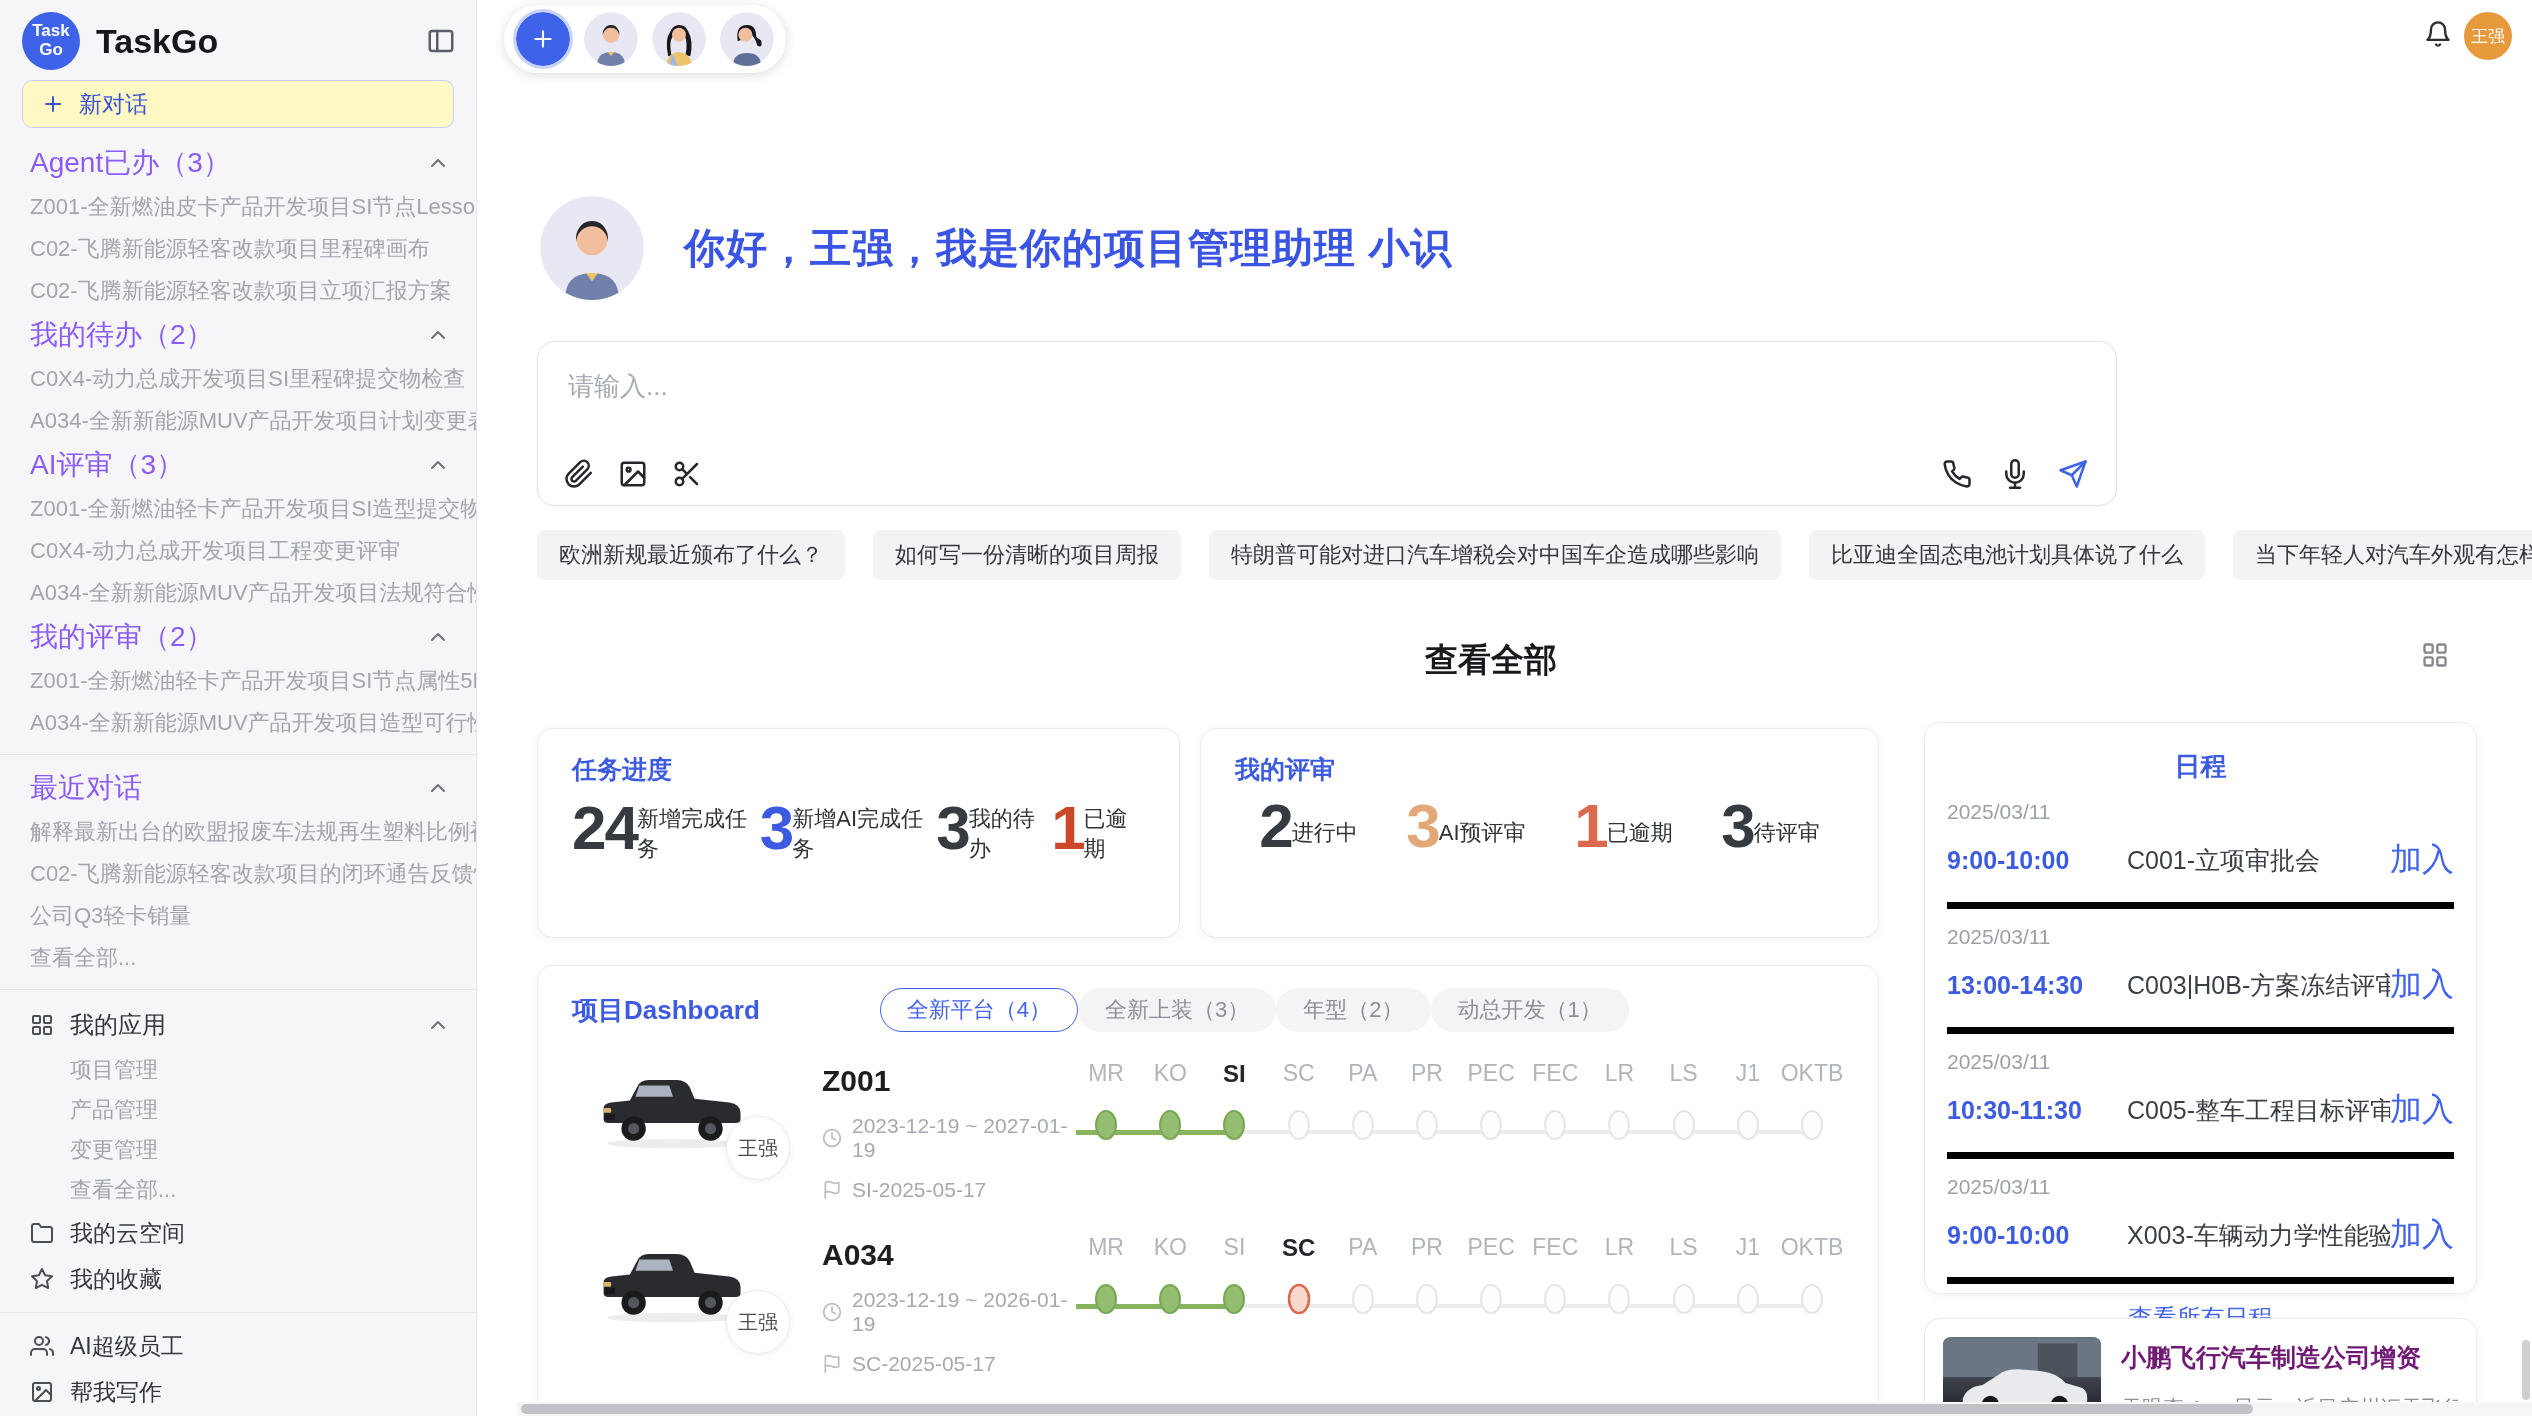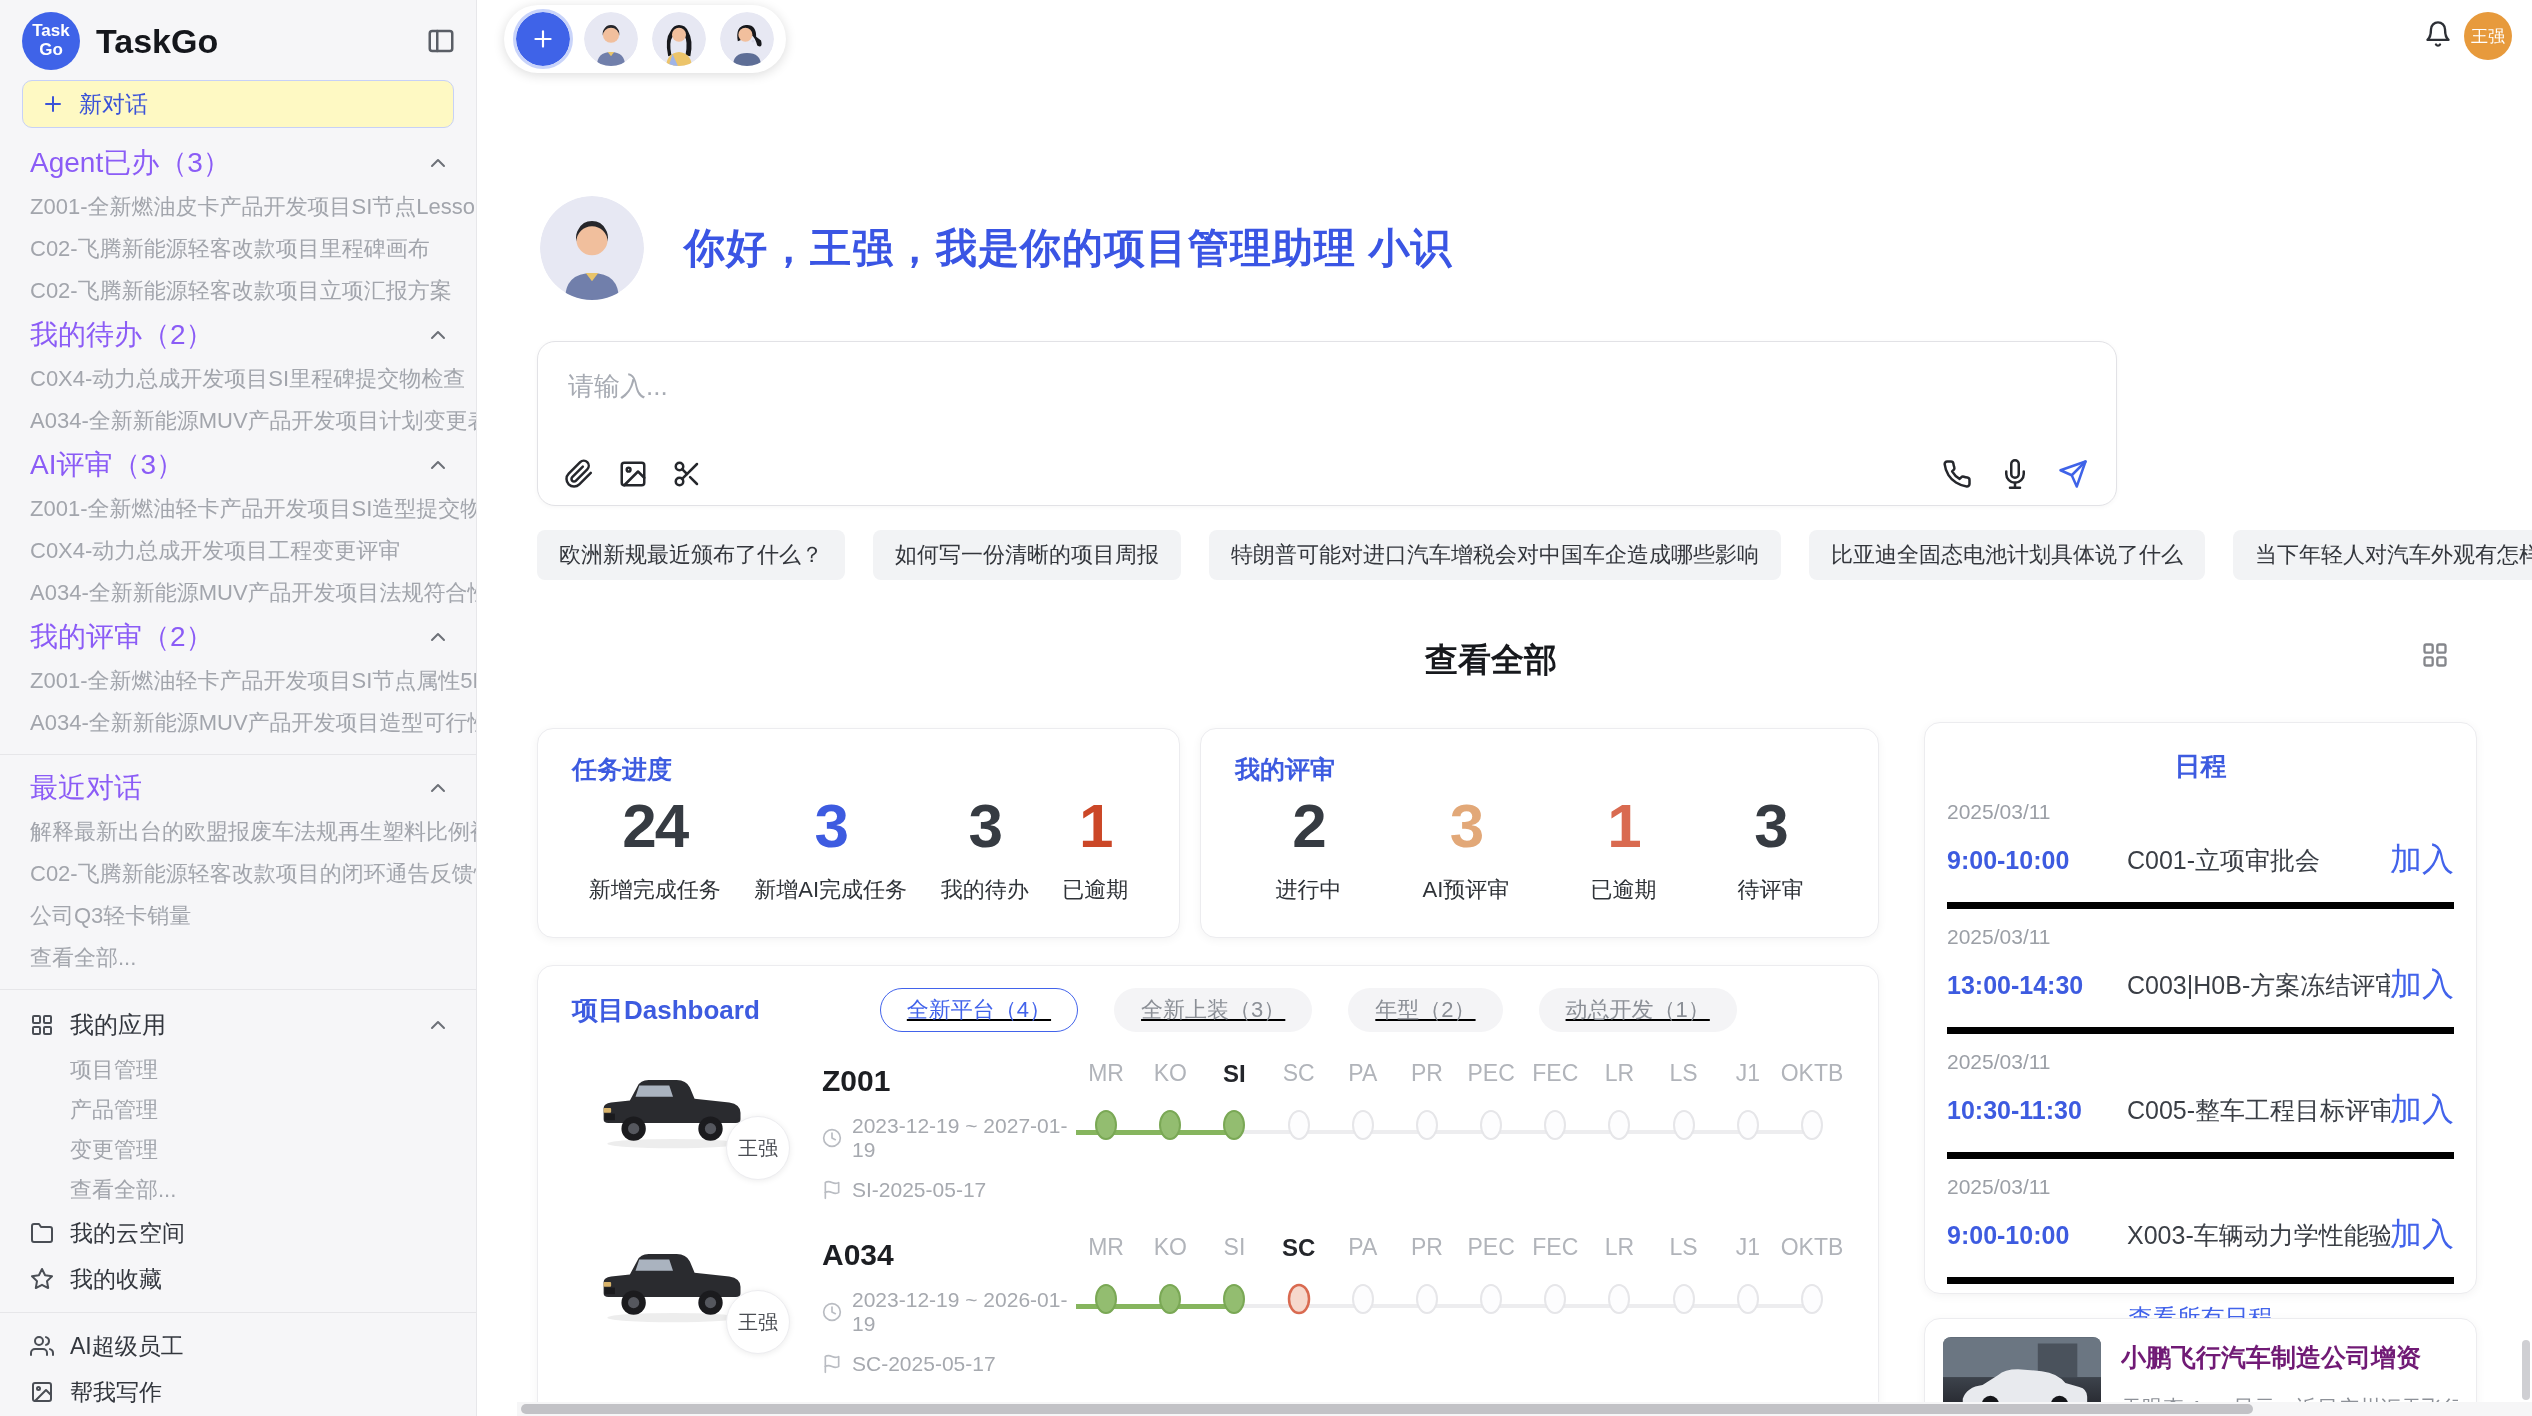--- a/index.html
+++ b/index.html
@@ -78,33 +78,33 @@
   .brief-title { position:absolute; left:504px; top:638px; width:1974px; text-align:center;
                  font-size:33px; font-weight:700; color:#17191d; }
   .brief-grid { position:absolute; left:2421px; top:641px; width:28px; height:28px; color:#85878c; cursor:pointer; }
 
   .stat-card { position:absolute; background:#fff; border:1px solid #ececef; border-radius:16px;
                box-shadow:0 2px 10px rgba(0,0,0,.05); padding:24px 34px 0; }
   .stat-card.task   { left:537px;  top:728px; width:643px; height:210px; }
   .stat-card.review { left:1200px; top:728px; width:679px; height:210px; }
   .stat-card h3 { font-size:25px; font-weight:600; color:#3d5be0; }
   .stats { display:flex; justify-content:space-around; margin-top:4px; }
-  .stat { display:flex; flex-direction:column; align-items:center; }
+  .stat { display:flex; flex-direction:row; align-items:center; }
   .stat .num { font-size:62px; font-weight:600; color:#363b42; letter-spacing:-2px; }
   .num.blue { color:#3d5be0; } .num.red { color:#cb4727; }
   .num.orange { color:#e2a878; } .num.salmon { color:#d96a50; }
   .stat .lbl { font-size:22px; color:#2f3338; margin-top:14px; }
 
   
   .dash-card { position:absolute; left:537px; top:965px; width:1342px; height:470px;
                background:#fff; border:1px solid #ececef; border-radius:16px;
                box-shadow:0 2px 10px rgba(0,0,0,.05); padding:22px 30px 0 34px; overflow:hidden; }
   .dash-head { display:flex; align-items:center; }
   .dash-title { font-size:26px; font-weight:600; color:#3d5be0; }
-  .tabs { display:flex; gap:36px; margin-left:120px;text-decoration:underline; }
+  .tabs { display:flex; gap:0; margin-left:120px; }
   .tab { height:44px; padding:0 26px; border-radius:22px; background:#f4f4f6; color:#8b8f96;
          font-size:22px; display:flex; align-items:center; border:1px solid transparent;
          white-space:nowrap; cursor:pointer; }
   .tab.active { background:#fff; border-color:#4263eb; color:#4263eb; }
 
   .proj-row { display:flex; align-items:flex-start; margin-top:26px; height:148px; }
   .truck-wrap { position:relative; width:150px; height:100px; margin-left:26px; flex:none; }
   .truck-wrap svg { width:150px; height:100px; }
   .owner-badge { position:absolute; right:-42px; bottom:-22px; width:64px; height:64px;
                  border-radius:50%; background:#fff; border:1px solid #ededf0;

